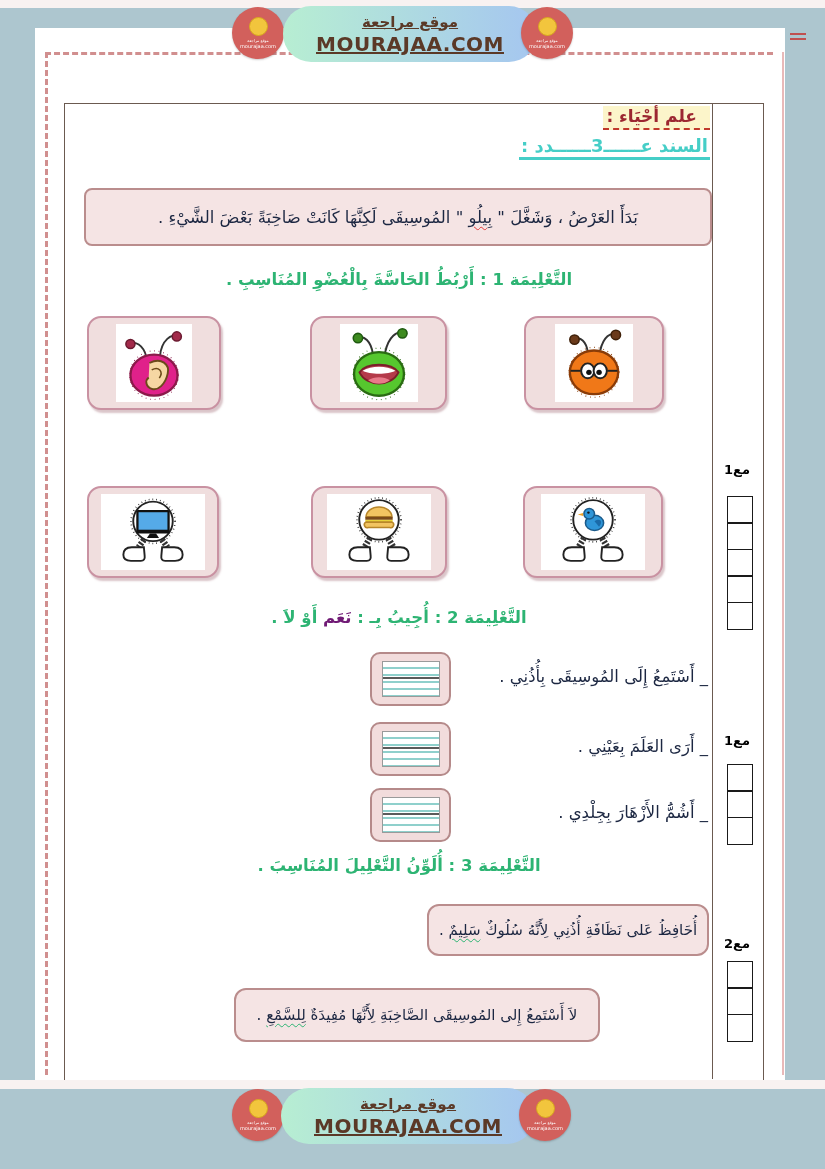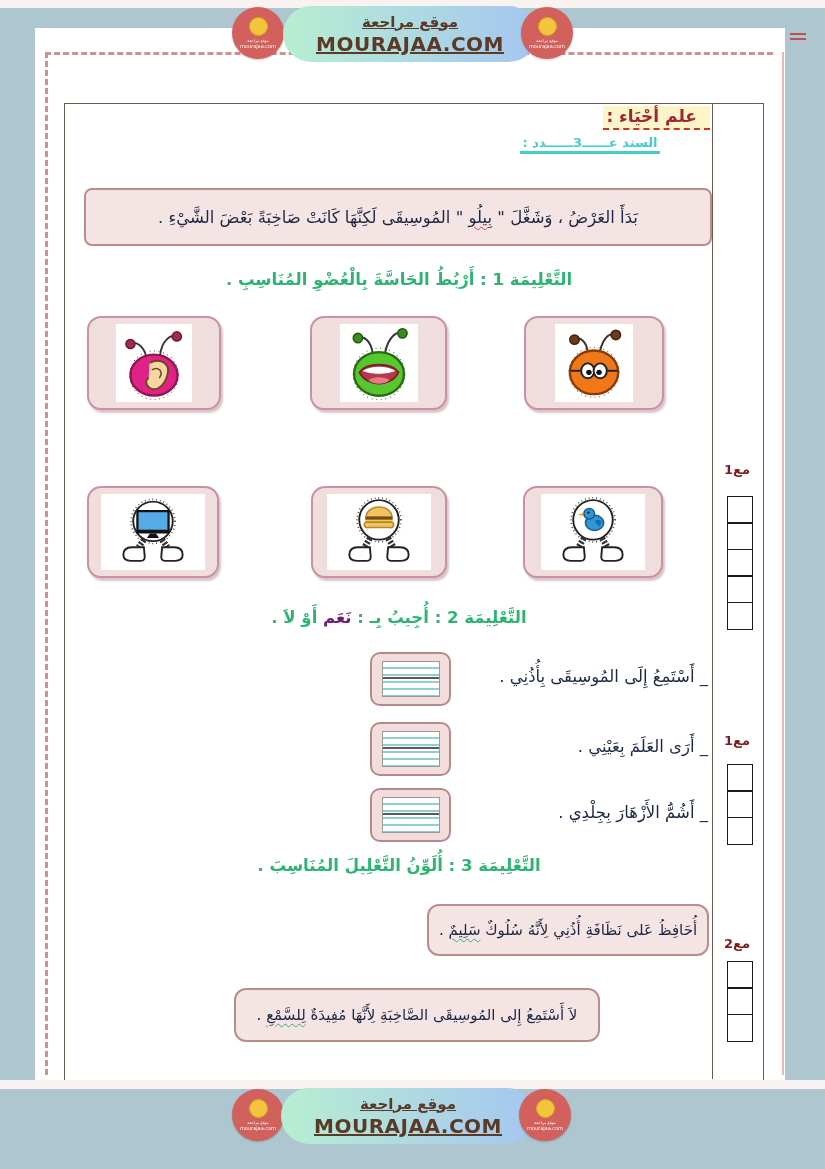--- a/index.html
+++ b/index.html
@@ -24,21 +24,21 @@
   .site-domain{font-size:20px;font-weight:bold;color:#5b3927;text-decoration:underline;letter-spacing:.5px;}
   .badge{width:52px;height:52px;border-radius:50%;background:#d2605c;display:flex;flex-direction:column;
          align-items:center;justify-content:center;box-shadow:0 1px 2px rgba(0,0,0,.2);}
   .badge .yc{width:17px;height:17px;border-radius:50%;background:#f2c53d;border:1px solid #d8a820;margin-bottom:2px;}
   .badge .t1{font-size:4px;color:#ffffff;direction:rtl;line-height:5px;}
   .badge .t2{font-size:5px;color:#ffffff;line-height:6px;}
 
   
   .subject{left:540px;top:106px;width:170px;text-align:right;direction:rtl;font-size:17px;font-weight:bold;color:#9c2731;}
   .subject span{background:#fcf5ca;border-bottom:2px dashed #c0392b;padding:0 13px 2px 3px;}
-  .doc-line{left:470px;top:135px;width:240px;text-align:center;direction:rtl;font-size:13px;font-weight:bold;color:#45cec7;}
+  .doc-line{left:470px;top:135px;width:240px;text-align:right;direction:rtl;font-size:18px;font-weight:bold;color:#45cec7;}
   .doc-line span{border-bottom:3px solid #45cec7;padding:0 2px 1px 2px;}
 
   .pinkbox{background:#f5e4e4;border:2px solid #ba8d8d;border-radius:10px;display:flex;align-items:center;
            justify-content:center;direction:rtl;color:#1c2742;text-align:center;}
   .intro{left:84px;top:188px;width:624px;height:54px;font-size:16.5px;border-radius:8px;}
 
   .instr{direction:rtl;text-align:center;font-size:16.5px;font-weight:bold;color:#2db473;}
   .instr1{left:90px;top:270px;width:618px;}
   .instr2{left:90px;top:608px;width:618px;}
   .instr3{left:90px;top:856px;width:618px;}
@@ -56,21 +56,21 @@
              background-image:linear-gradient(#5a5a5a 0 0),repeating-linear-gradient(to bottom,transparent 0 5px,#8fd0cc 5px 7px);
              background-size:100% 2px,100% 100%;background-position:0 15px,0 0;background-repeat:no-repeat,repeat;}
   .stmt{direction:rtl;text-align:right;color:#1c2742;font-size:16.5px;line-height:50px;}
 
   
   .opt{font-size:15px;border-radius:12px;line-height:22px;padding:2px 6px;box-sizing:border-box;}
   .wavy-red{text-decoration:underline wavy #e03c3c 1px;text-underline-offset:3px;}
   .wavy-green{text-decoration:underline wavy #2db473 1px;text-underline-offset:3px;}
 
   
-  .mark-label{width:42px;text-align:center;direction:rtl;font-size:13px;font-weight:bold;color:#7f1d1d;}
+  .mark-label{width:42px;text-align:center;direction:rtl;font-size:13px;font-weight:bold;color:#000000;}
   .stack{width:26px;}
   .stack .gbox{width:26px;height:28px;border:1.5px solid #1a1a1a;margin-top:-1.5px;box-sizing:border-box;background:transparent;}
 </style>
 </head>
 <body>
 
 <div class="canvas">
 
   <div class="abs pale-strip" style="left:0;top:0;width:825px;height:8px;"></div>
   <div class="abs page"></div>

